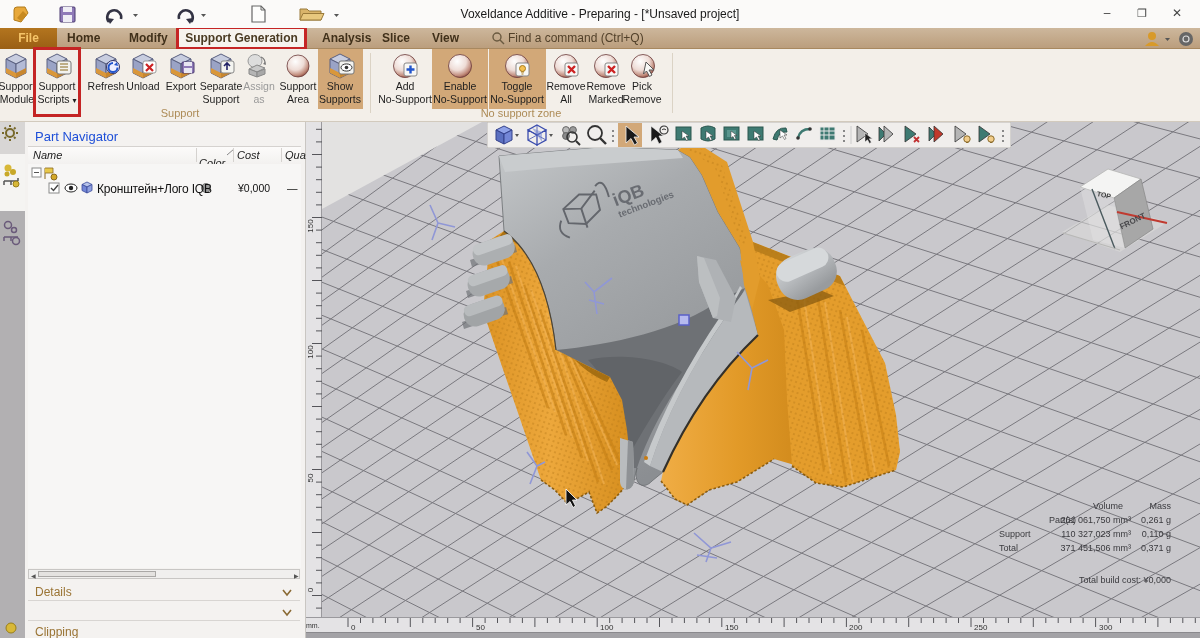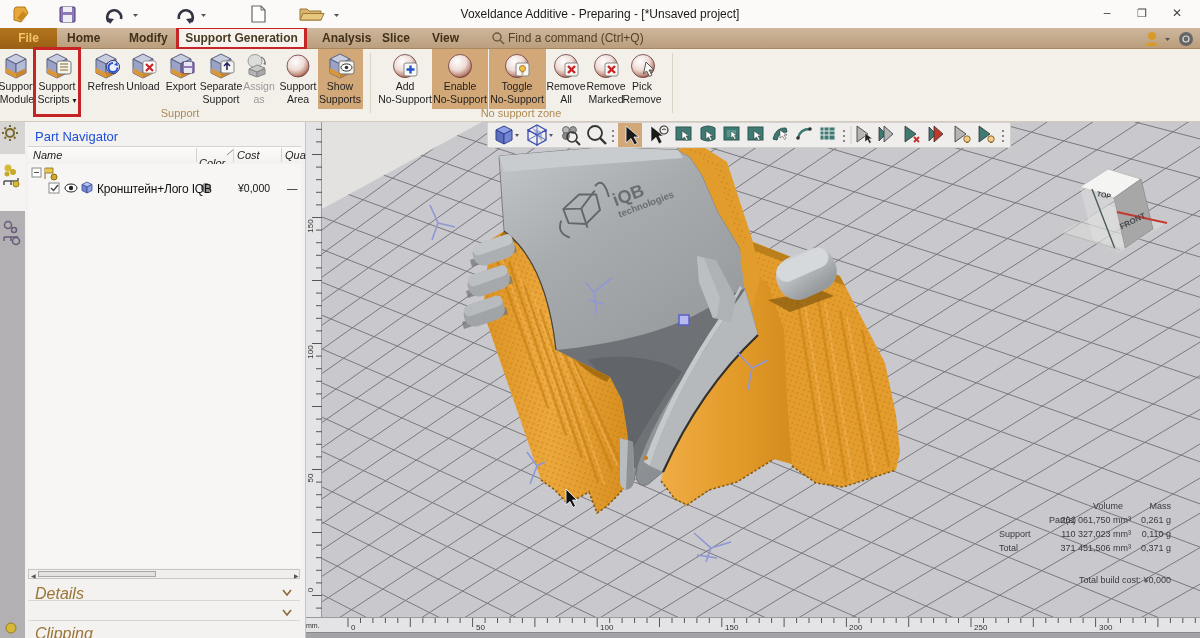--- a/index.html
+++ b/index.html
@@ -35,21 +35,21 @@
 
 #panel { position:absolute; left:25px; top:122px; width:281px; height:516px; background:#f4f2f0; border-right:1px solid #c9c6c2; }
 #pn-title { position:absolute; left:10px; top:7px; font-size:13px; color:#1d4ed8; }
 #pn-head { position:absolute; left:3px; top:24px; width:273px; height:24px; background:linear-gradient(#fcfbfa,#f0eeec); border-top:1px solid #d5d2cf; border-bottom:1px solid #cfccc9; font-size:11px; color:#222;font-style:italic; }
 .colsep { position:absolute; top:1px; width:1px; height:14px; background:#d5d2cf; }
 #pn-rows { position:absolute; left:3px; top:42px; width:273px; height:404px; background:#f7f6f5; }
 .prow { position:absolute; left:0; width:273px; height:15px; font-size:10.5px; color:#111; }
 #pn-scroll { position:absolute; left:3px; top:447px; width:272px; height:10px; background:#f0efee; border:1px solid #c8c6c4; }
 #pn-thumb { position:absolute; left:9px; top:1px; width:118px; height:6px; background:#e4e2e0; border:1px solid #aaa8a6; }
 .sarrow { position:absolute; top:2px; font-size:6px; color:#555; }
-.sec { position:absolute; left:10px; font-size:16px; color:#9a7434;font-style:italic; }
+.sec { position:absolute; left:10px; font-size:12px; color:#9a7434; }
 .chev { position:absolute; left:256px; width:12px; height:12px; }
 .secline { position:absolute; left:3px; width:272px; height:1px; background:#d8d5d2; }
 
 
 #viewport { position:absolute; left:306px; top:122px; width:894px; height:516px; background:#c9c8cc; overflow:hidden; }
 #vruler { position:absolute; left:0; top:0; width:16px; height:495px; background:#e4e3e5; border-right:1px solid #9a999d; z-index:30; }
 #hruler { position:absolute; left:16px; top:495px; width:878px; height:15px; background:#e4e3e5; border-top:1px solid #9a999d; z-index:30; }
 #mmbox { position:absolute; left:0; top:495px; width:16px; height:15px; background:#e4e3e5; border-top:1px solid #9a999d; z-index:31; font-size:7px; color:#333; line-height:15px; }
 #vstatus { position:absolute; left:0; top:510px; width:894px; height:6px; background:#a3a2a6; border-top:1px solid #8a898d; z-index:32; }
 #vtoolbar { position:absolute; left:0px; top:0px; width:894px; height:26px; z-index:40; }

